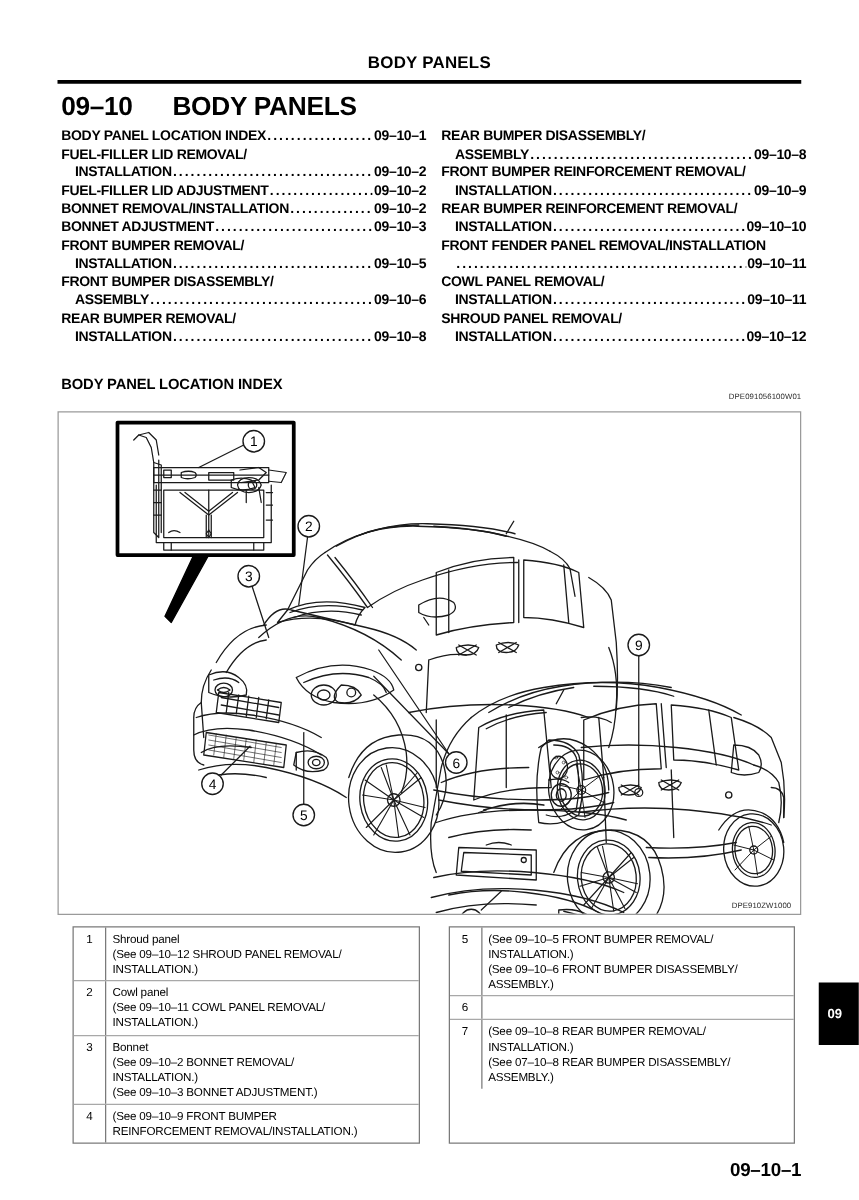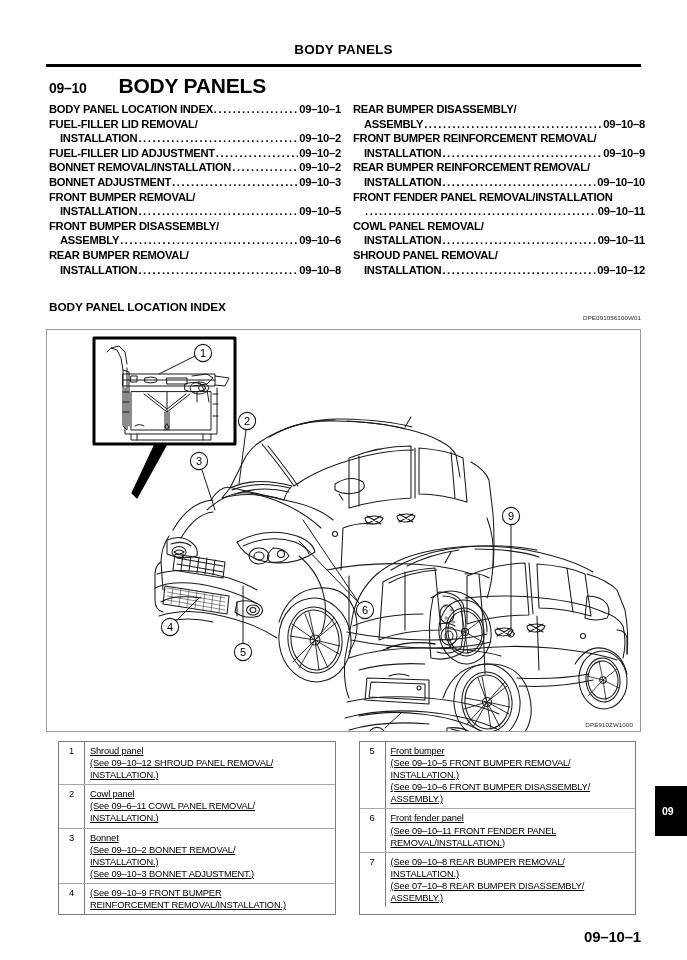--- a/index.html
+++ b/index.html
@@ -44,21 +44,21 @@
 
   
   .chapter-row {
     position: absolute;
     left: 49px;
     top: 74px;
     display: flex;
     align-items: baseline;
   }
   .chapter-num {
-    font-size: 14px;
+    font-size: 21px;
     font-weight: bold;
     letter-spacing: -0.3px;
   }
   .chapter-name {
     font-size: 21px;
     font-weight: bold;
     margin-left: 32px;
     letter-spacing: -0.2px;
   }
 
@@ -181,21 +181,20 @@
   .legend-desc {
     flex: 1 1 auto;
     font-size: 9.3px;
     line-height: 12.1px;
     padding: 3px 3px 3px 5px;
     letter-spacing: -0.15px;
     box-sizing: border-box;
   }
   .legend-desc div {
     white-space: nowrap;
-    text-decoration: underline;
   }
 
   
   .side-tab {
     position: absolute;
     left: 655px;
     top: 766px;
     width: 32px;
     height: 50px;
     background: #000;
@@ -684,21 +683,21 @@
           <div class="legend-desc">
             <div>Shroud panel</div>
             <div>(See 09–10–12 SHROUD PANEL REMOVAL/</div>
             <div>INSTALLATION.)</div>
           </div>
         </div>
         <div class="legend-row">
           <div class="legend-num">2</div>
           <div class="legend-desc">
             <div>Cowl panel</div>
-            <div>(See 09–6–11 COWL PANEL REMOVAL/</div>
+            <div>(See 09–10–11 COWL PANEL REMOVAL/</div>
             <div>INSTALLATION.)</div>
           </div>
         </div>
         <div class="legend-row">
           <div class="legend-num">3</div>
           <div class="legend-desc">
             <div>Bonnet</div>
             <div>(See 09–10–2 BONNET REMOVAL/</div>
             <div>INSTALLATION.)</div>
             <div>(See 09–10–3 BONNET ADJUSTMENT.)</div>
@@ -709,34 +708,28 @@
           <div class="legend-desc">
             <div>(See 09–10–9 FRONT BUMPER</div>
             <div>REINFORCEMENT REMOVAL/INSTALLATION.)</div>
           </div>
         </div>
       </div>
     <div class="legend-table" id="legend-right">
         <div class="legend-row">
           <div class="legend-num">5</div>
           <div class="legend-desc">
-            <div>Front bumper</div>
             <div>(See 09–10–5 FRONT BUMPER REMOVAL/</div>
             <div>INSTALLATION.)</div>
             <div>(See 09–10–6 FRONT BUMPER DISASSEMBLY/</div>
             <div>ASSEMBLY.)</div>
           </div>
         </div>
         <div class="legend-row">
           <div class="legend-num">6</div>
-          <div class="legend-desc">
-            <div>Front fender panel</div>
-            <div>(See 09–10–11 FRONT FENDER PANEL</div>
-            <div>REMOVAL/INSTALLATION.)</div>
-          </div>
         </div>
         <div class="legend-row">
           <div class="legend-num">7</div>
           <div class="legend-desc">
             <div>(See 09–10–8 REAR BUMPER REMOVAL/</div>
             <div>INSTALLATION.)</div>
             <div>(See 07–10–8 REAR BUMPER DISASSEMBLY/</div>
             <div>ASSEMBLY.)</div>
           </div>
         </div>

